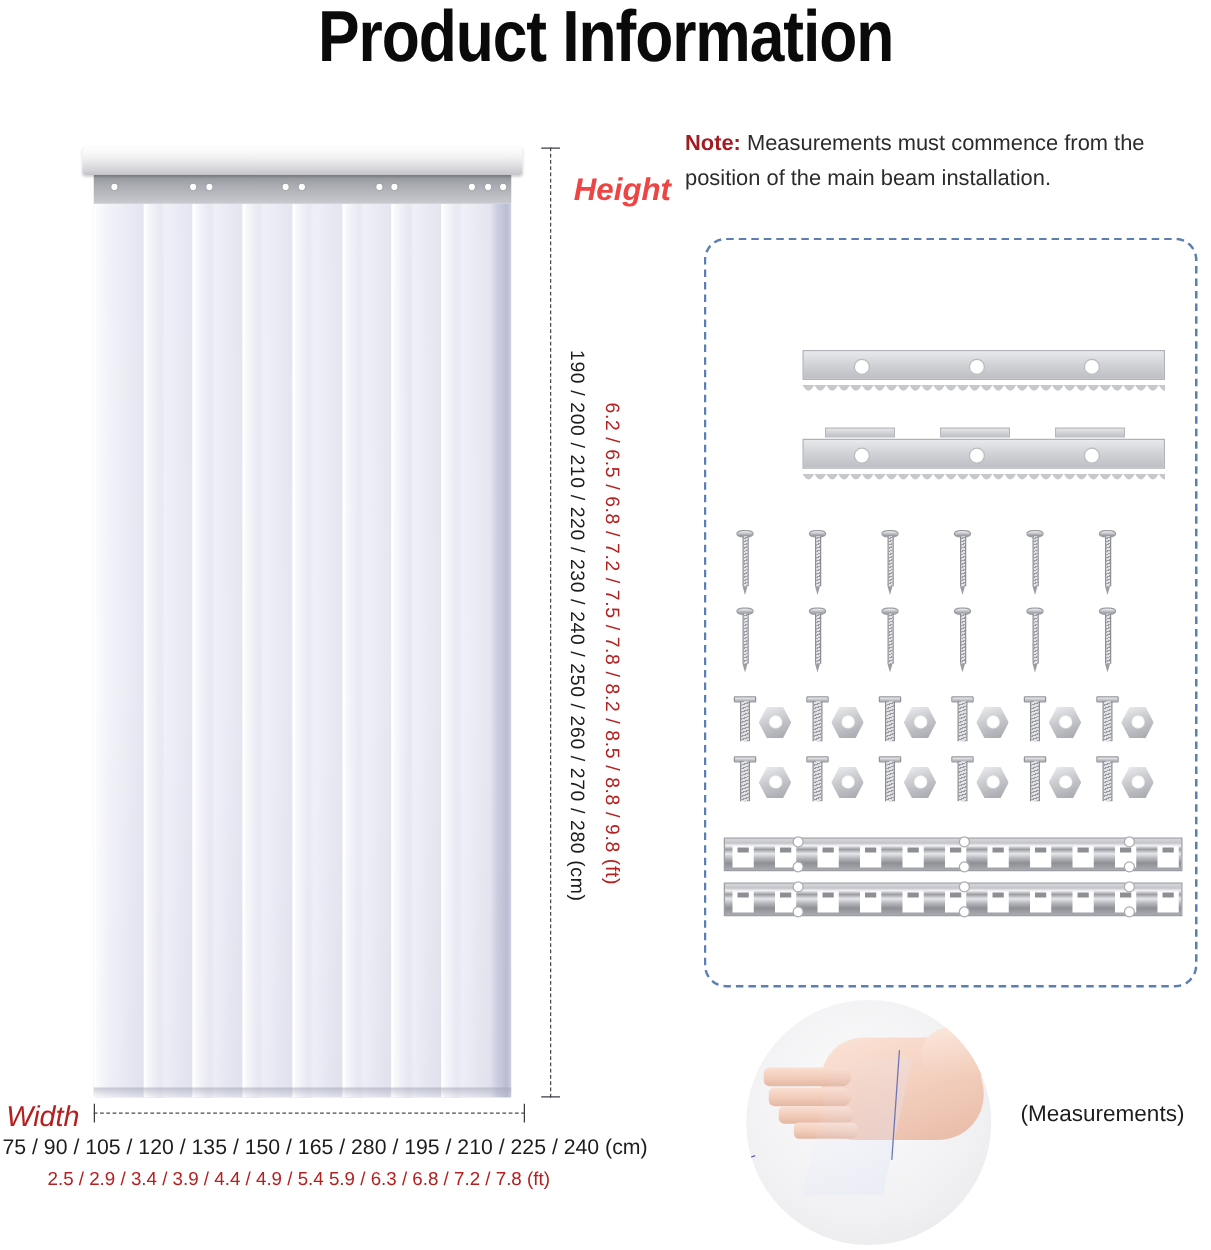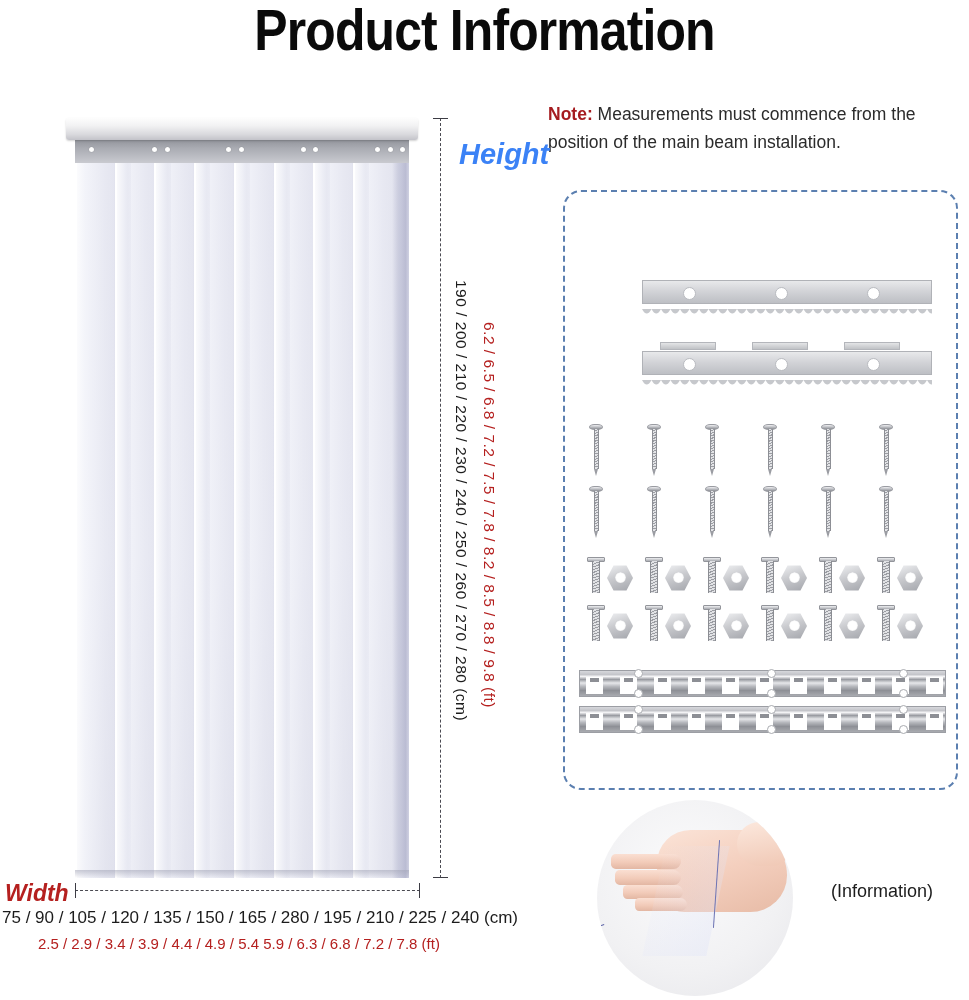--- a/index.html
+++ b/index.html
@@ -120,24 +120,24 @@
     position: absolute; left: -3px;
     width: 15px; height: 0;
     border-top: 1.8px solid #3c3c44;
   }
   #height-dimension .cap.top { top: 0; }
   #height-dimension .cap.bottom { bottom: 0; }
 
   #height-label {
     position: absolute;
     left: 459px; top: 138px;
-    font-size: 29px;
+    font-size: 25px;
     font-weight: bold;
     font-style: italic;
-    color: #3b82f6;
+    color: #ef4444;
   }
 
   .vertical-text {
     position: absolute;
     writing-mode: vertical-rl;
     text-orientation: mixed;
     white-space: nowrap;
     letter-spacing: .5px;
   }
   #height-cm {
@@ -167,21 +167,21 @@
     width: 0; height: 15px;
     border-left: 1.8px solid #3c3c44;
   }
   #width-dimension .cap.left { left: 0; }
   #width-dimension .cap.right { right: 0; }
 
   #width-label {
     position: absolute;
     left: 5px; top: 880px;
     font-size: 23px;
-    font-weight: bold;
+    font-weight: normal;
     font-style: italic;
     color: #b5201f;
     text-align: right;
   }
   #width-cm {
     position: absolute;
     left: 2px; top: 908px;
     width: 480px;
     font-size: 17px;
     color: #1c1c1c;
@@ -716,14 +716,14 @@
     <div class="finger" style="left:24px; top:74px; width:52px; height:13px;"></div>
     <div id="thumb"></div>
   </div>
   <div id="pvc-strip">
     <div class="sheen"></div>
     <div class="edge-a"></div>
     <div class="edge-b"></div>
   </div>
 </div>
 <div id="thickness-caption">
-  <div>(Information)</div>
+  <div>(Measurements)</div>
 </div>
 
 </body></html>

